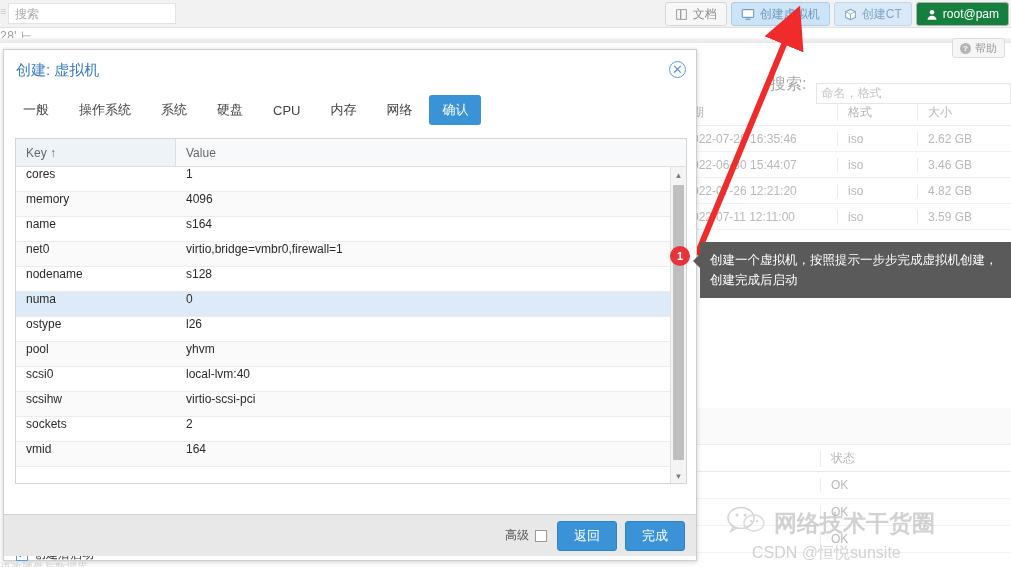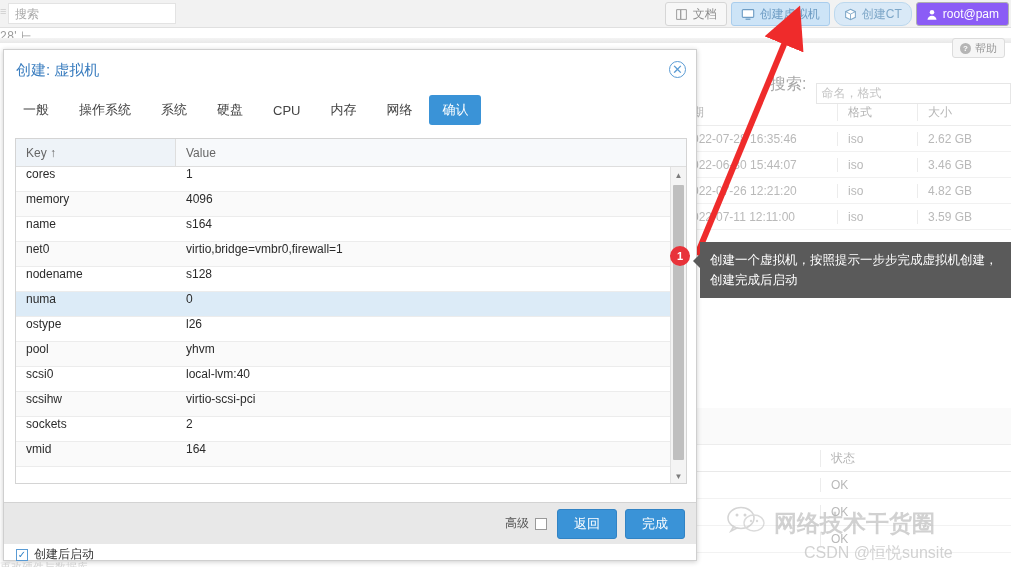--- a/index.html
+++ b/index.html
@@ -76,24 +76,23 @@
   }
   .tbtn.highlight {
     background: #cde4f7;
     border-color: #a9cded;
     color: #6f9dc4;
   }
   .tbtn.light {
     background: #d9e9f7;
     border-color: #bcd8ee;
     color: #7ea7c8;
-    border-radius: 10px;
   }
   .tbtn.grey {
-    background: #8b5cf6;
+    background: #15803d;
     border-color: #b0b0b0;
     color: #ffffff;
   }
   .tbtn svg { display:block; }
 
   
   .strip {
     position: absolute;
     left: 0; top: 28px;
     width: 1011px; height: 14px;
@@ -233,21 +232,21 @@
     display: flex;
     align-items: center;
     gap: 8px;
     color: #b9b9b9;
     font-size: 23px;
     font-weight: bold;
     opacity: .65;
   }
   .wm-line2 {
     margin-top: 2px;
-    margin-left: 78px;
+    margin-left: 26px;
     color: #c3c3c3;
     font-size: 16px;
     opacity: .75;
   }
 
   
   .arrow-svg {
     position: absolute;
     left: 0; top: 0;
     width: 1011px; height: 567px;
@@ -387,21 +386,21 @@
     box-sizing: border-box;
     color: #2f80c6;
     font-size: 10px;
     line-height: 10px;
     text-align: center;
   }
   .cbox.empty { border-color: #999; background:#fff; }
 
   .dlg-foot {
     position: absolute;
-    left: 0; bottom: 16px;
+    left: 0; bottom: 4px;
     width: 692px; height: 42px;
     background: #e8e8e8;
     border-top: 1px solid #d3d3d3;
     box-sizing: border-box;
     display: flex;
     align-items: center;
     justify-content: flex-end;
     gap: 8px;
     padding-right: 11px;
   }

